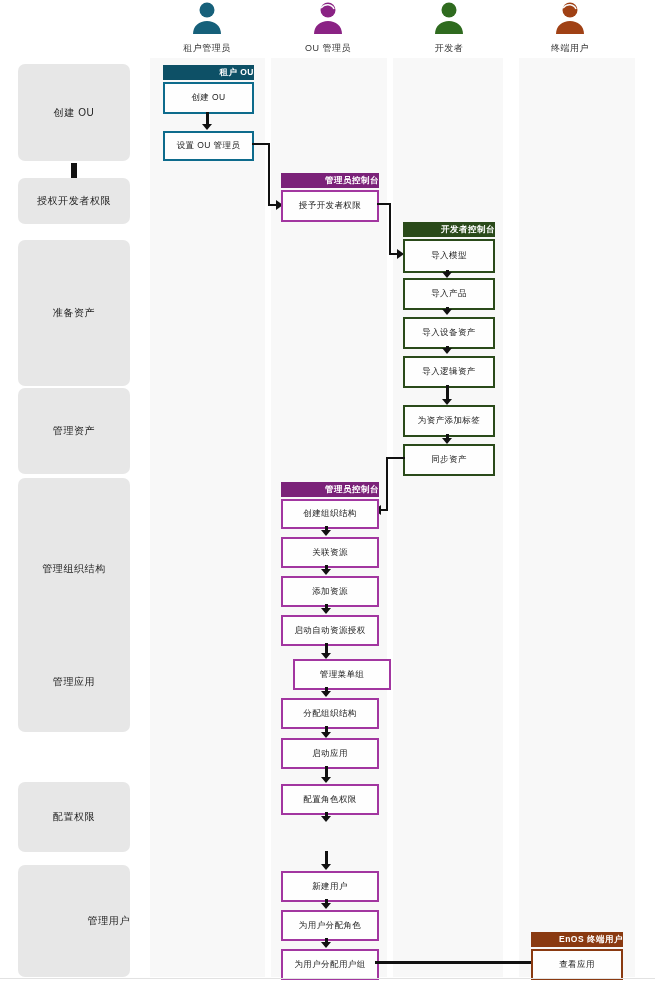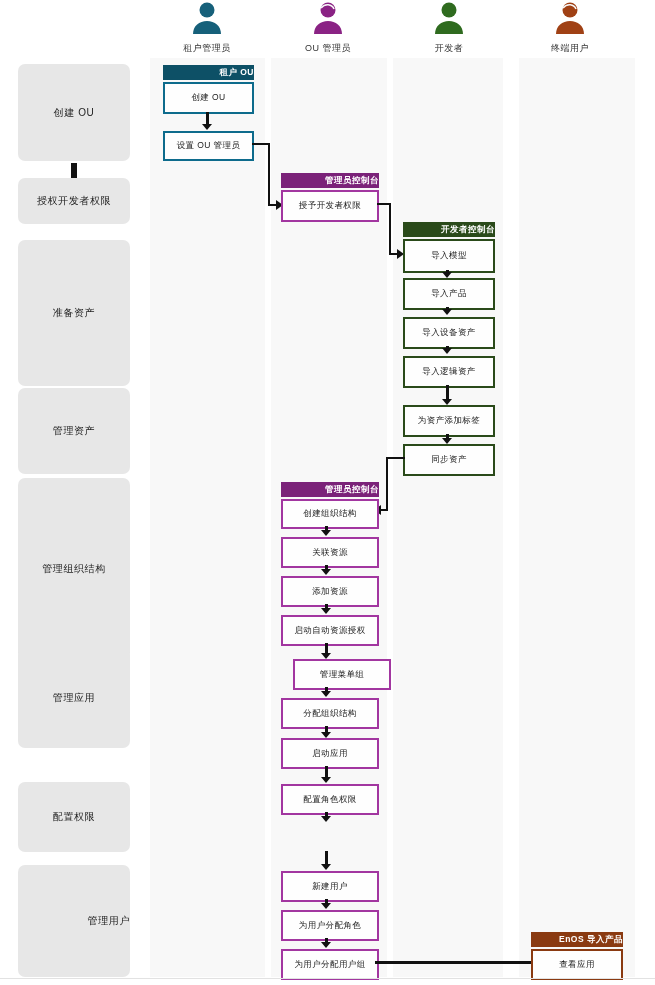--- a/index.html
+++ b/index.html
@@ -119,21 +119,21 @@
     </div>
   <div class="stage" style="top:240px;height:146px;">
     <span>准备资产</span>
     </div>
   <div class="stage" style="top:388px;height:86px;">
     <span>管理资产</span>
     </div>
   <div class="stage" style="top:478px;height:182px;">
     <span>管理组织结构</span>
     </div>
-  <div class="stage" style="top:648px;height:100px;font-family:Liberation Mono, monospace;">
+  <div class="stage" style="top:632px;height:100px;font-family:Liberation Mono, monospace;">
     <span>管理应用</span>
     </div>
   <div class="stage" style="top:782px;height:70px;">
     <span>配置权限</span>
     </div>
   <div class="stage" style="top:865px;height:112px;justify-content:flex-end;">
     <span>管理用户</span>
     </div>
 
   <div class="hdr" style="left:163px;width:91px;top:65px;background:#0d5066;">租户 OU</div>
@@ -283,19 +283,19 @@
     <i style="height:4px;"></i>
       <b></b>
     </div>
   <div class="node" style="left:281px;width:94px;top:949px;height:27px;border-color:#a236a0;">
     <span>为用户分配用户组</span>
     </div>
 
   <div class="seg" style="left:375px;top:961px;width:159px;height:3px;"></div>
   <div class="ahead-r" style="left:531px;top:957px;"></div>
 
-  <div class="hdr" style="left:531px;width:92px;top:932px;background:#8a3a11;">EnOS 导入产品</div>
+  <div class="hdr" style="left:531px;width:92px;top:932px;background:#8a3a11;">EnOS 终端用户</div>
   <div class="node" style="left:531px;width:88px;top:949px;height:27px;border-color:#8a3a11;">
     <span>查看应用</span>
     </div>
 
   <div class="footline"></div>
 </div>
 
 </body></html>

